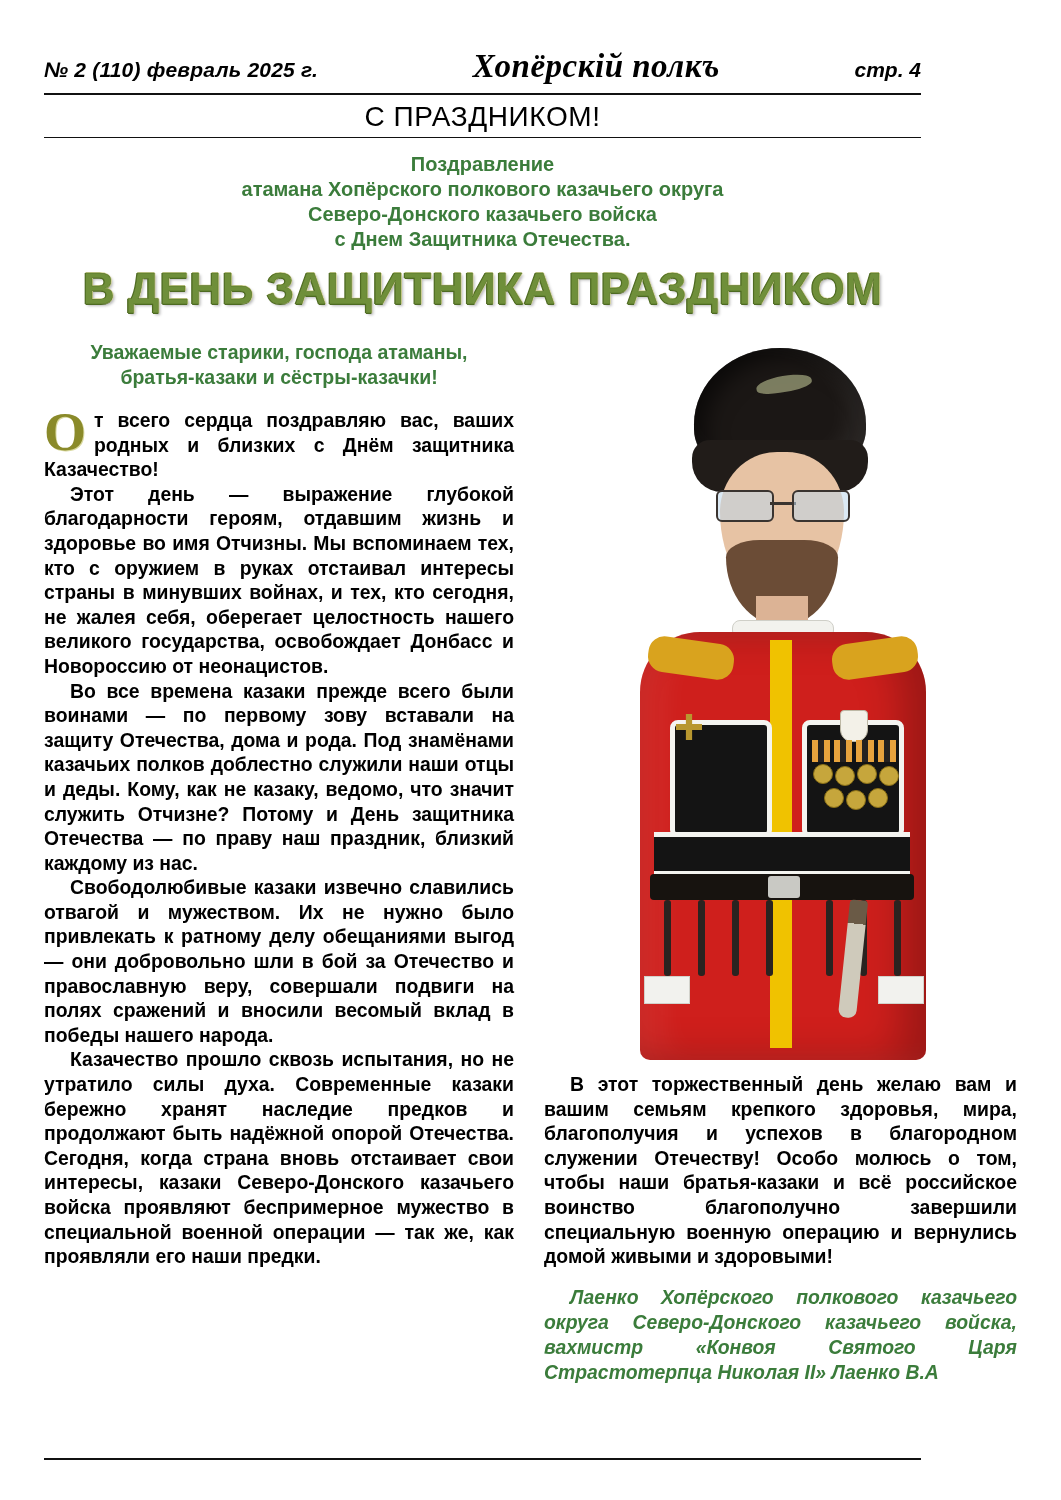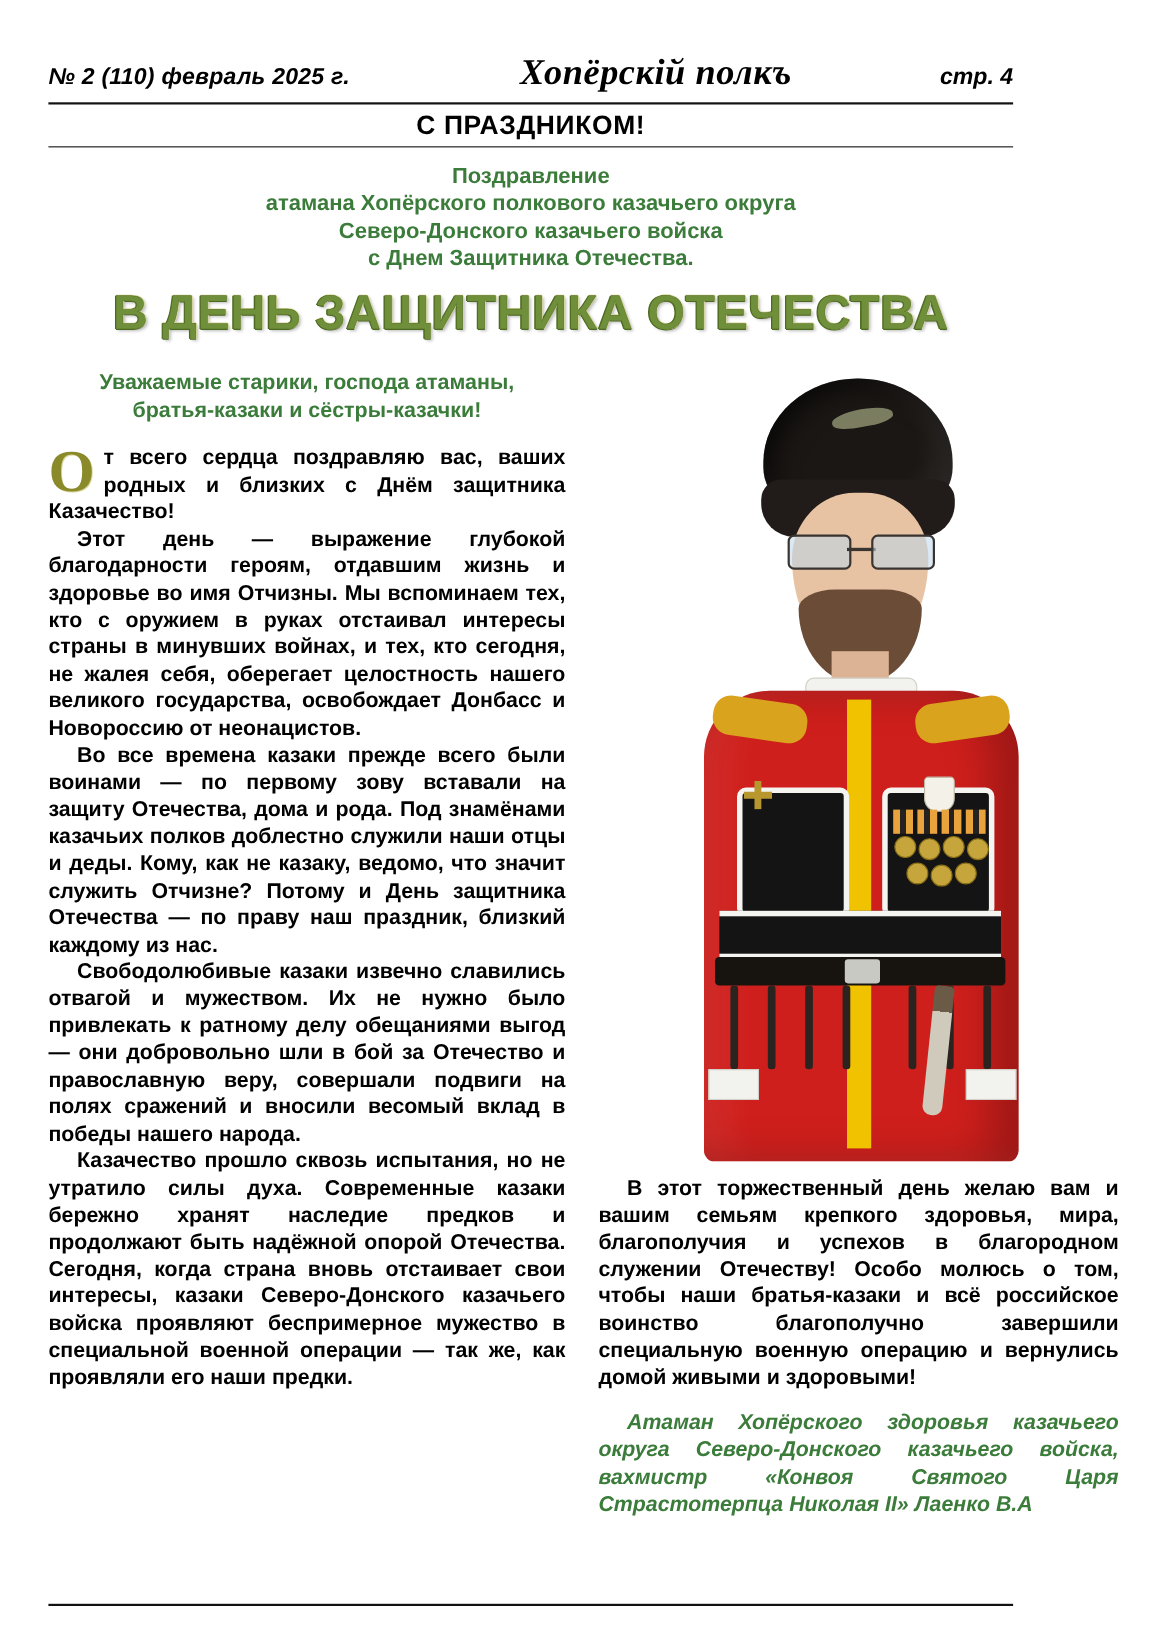--- a/index.html
+++ b/index.html
@@ -52,22 +52,22 @@
     font-weight: bold;
     font-size: 21px;
     white-space: nowrap;
   }
   .rule-top {
     border-top: 2px solid #111;
     margin-top: 8px;
   }
   .section-title {
     text-align: center;
-    font-weight: bold;
-    font-size: 24px;
+    font-weight: normal;
+    font-size: 28px;
     letter-spacing: 0.6px;
     padding: 6px 0 4px 0;
   }
   .rule-thin {
     border-top: 1px solid #111;
     margin-bottom: 14px;
   }
 
   
   .intro {
@@ -385,21 +385,21 @@
   <div class="section-title">С ПРАЗДНИКОМ!</div>
   <div class="rule-thin"></div>
 
   <div class="intro">
     <div>Поздравление</div>
     <div>атамана Хопёрского полкового казачьего округа</div>
     <div>Северо-Донского казачьего войска</div>
     <div>с Днем Защитника Отечества.</div>
   </div>
 
-  <div class="headline">В ДЕНЬ ЗАЩИТНИКА ОТЕЧЕСТВА</div>
+  <div class="headline">В ДЕНЬ ЗАЩИТНИКА ПРАЗДНИКОМ</div>
 
   <div class="body-wrap">
 
     <div class="left-col">
       <div class="salutation">
         <div>Уважаемые старики, господа атаманы,</div>
         <div>братья-казаки и сёстры-казачки!</div>
       </div>
       <p class="first"><span class="dropcap">О</span><span>т всего сердца поздравляю вас, ваших родных и близких с Днём защитника Казачество!</span></p>
       <p>Этот день — выражение глубокой благодарности героям, отдавшим жизнь и здоровье во имя Отчизны. Мы вспоминаем тех, кто с оружием в руках отстаивал интересы страны в минувших войнах, и тех, кто сегодня, не жалея себя, оберегает целостность нашего великого государства, освобождает Донбасс и Новороссию от неонацистов.</p>
@@ -459,19 +459,19 @@
           <div class="dagger"></div>
           <div class="cuff-l"></div>
           <div class="cuff-r"></div>
         </div>
       </div>
 
       <div class="right-text">
         <p>В этот торжественный день желаю вам и вашим семьям крепкого здоровья, мира, благополучия и успехов в благородном служении Отечеству! Особо молюсь о том, чтобы наши братья-казаки и всё российское воинство благополучно завершили специальную военную операцию и вернулись домой живыми и здоровыми!</p>
       </div>
 
-      <div class="signature">Атаман Хопёрского здоровья казачьего округа Северо-Донского казачьего войска, вахмистр «Конвоя Святого Царя Страстотерпца Николая II» Лаенко В.А</div>
+      <div class="signature">Лаенко Хопёрского полкового казачьего округа Северо-Донского казачьего войска, вахмистр «Конвоя Святого Царя Страстотерпца Николая II» Лаенко В.А</div>
     </div>
 
   </div>
 
   <div class="rule-bottom"></div>
 </div>
 
 </body></html>

